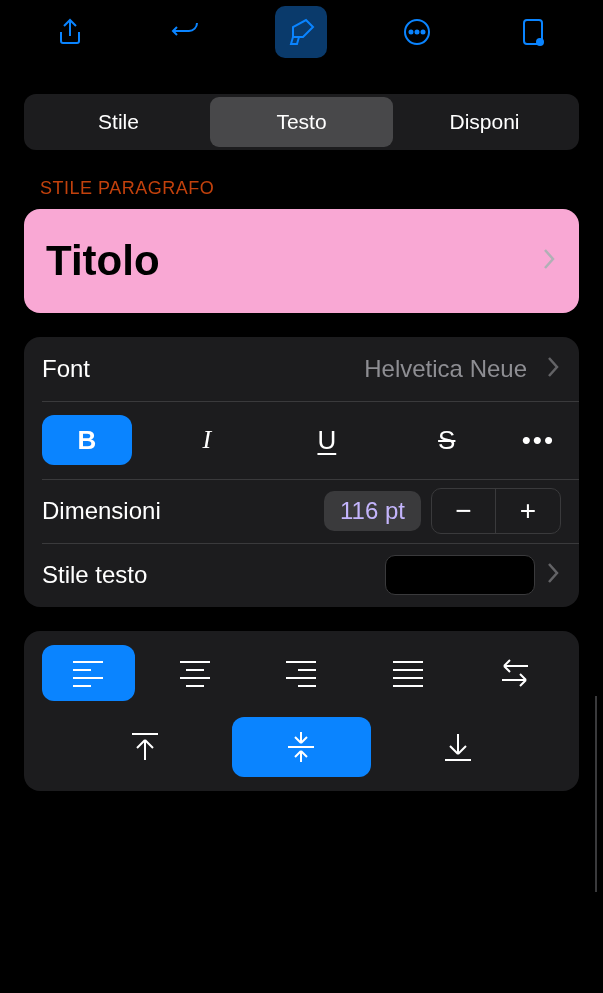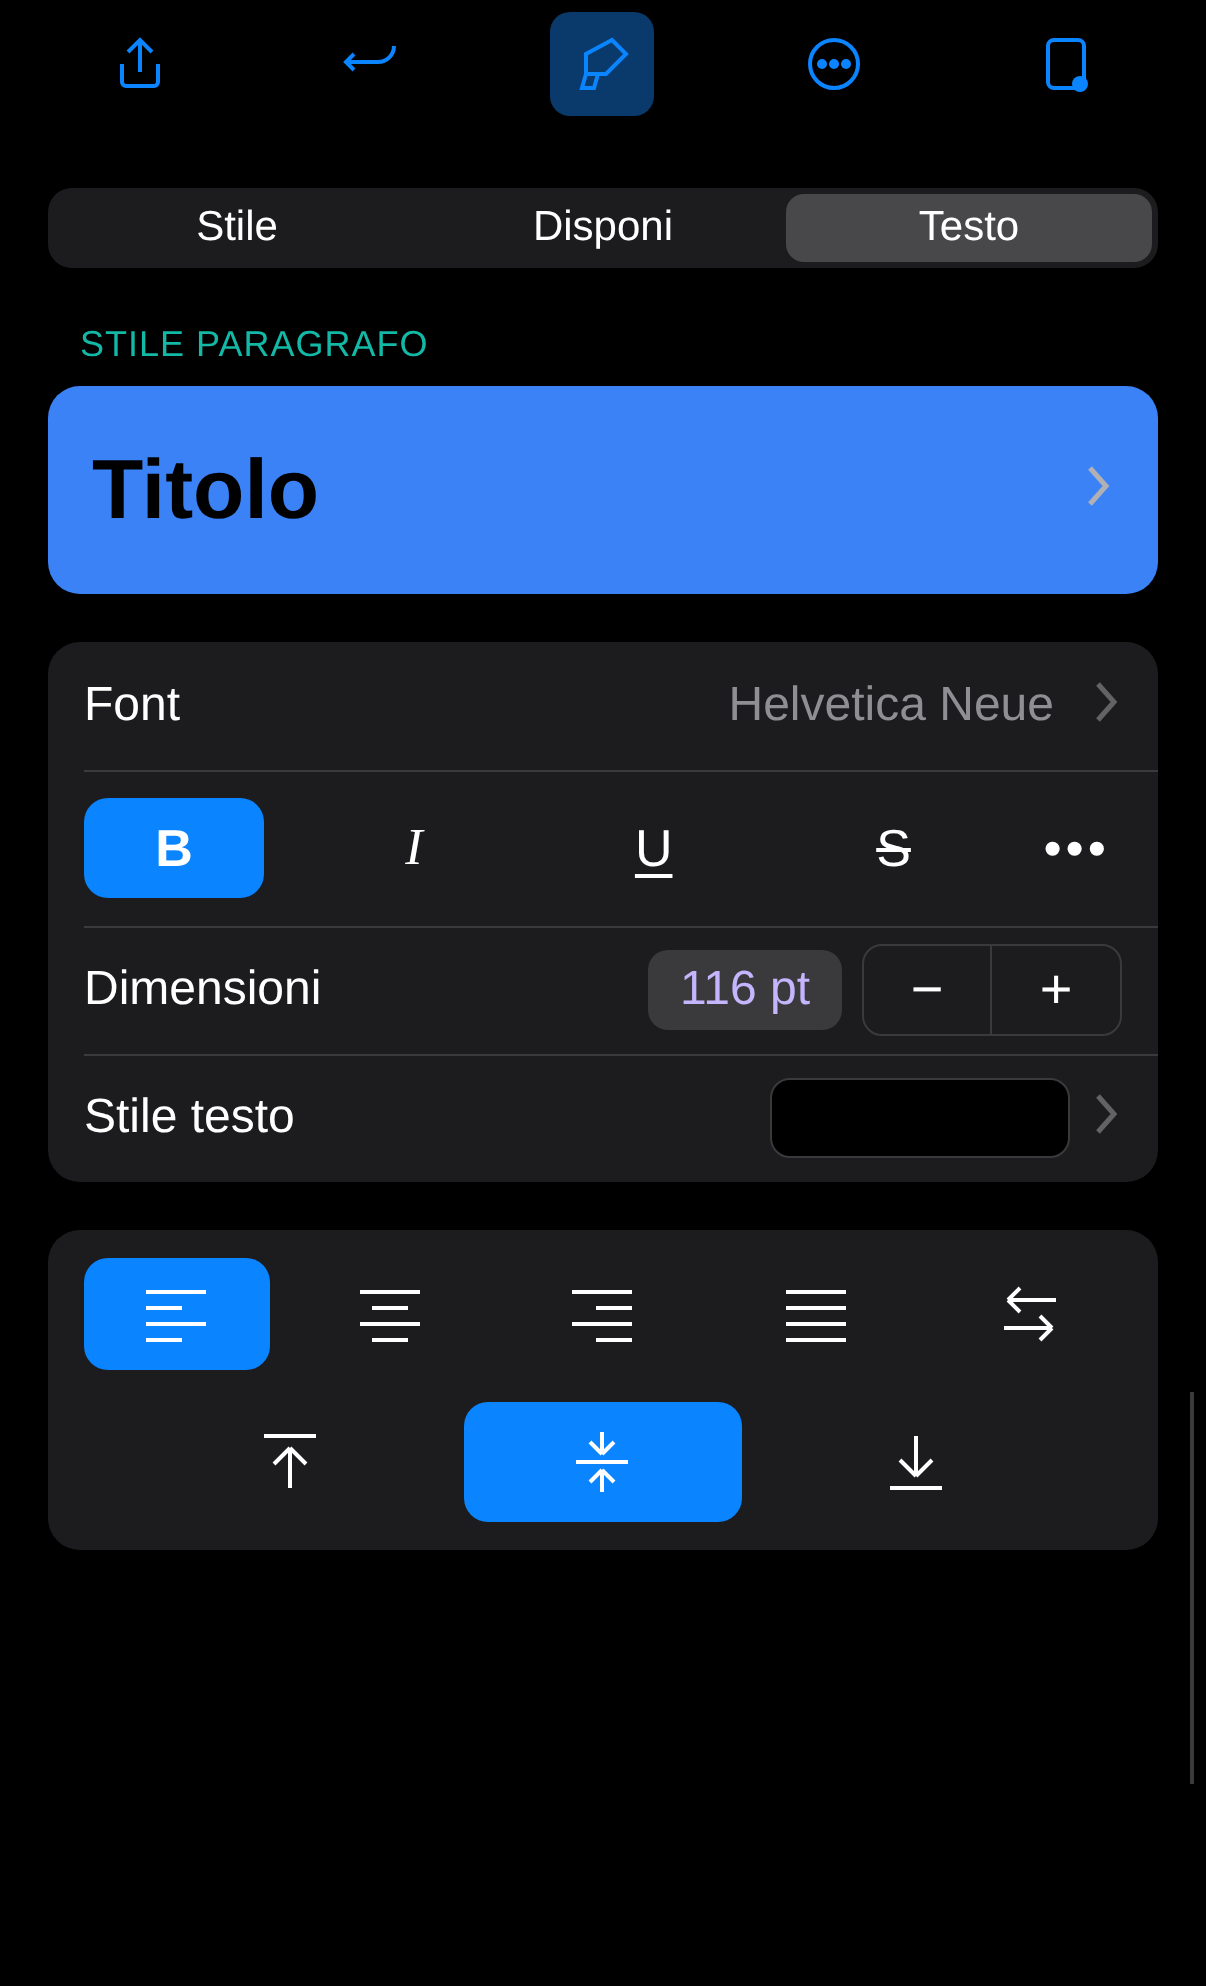--- a/index.html
+++ b/index.html
@@ -5,27 +5,27 @@
 * { margin:0; padding:0; box-sizing:border-box; -webkit-font-smoothing:antialiased; }
 body { background:#000; font-family:-apple-system,"Helvetica Neue",Helvetica,Arial,sans-serif; width:603px; height:993px; overflow:hidden; }
 
 
 .toolbar { height:64px; display:flex; align-items:center; justify-content:space-around; padding:0 12px; }
 .tb-btn { width:52px; height:52px; display:flex; align-items:center; justify-content:center; border-radius:10px; color:#0a84ff; }
 .tb-btn.active { background:#0a3a6b; }
 .tb-btn svg { width:30px; height:30px; stroke:#0a84ff; stroke-width:2; fill:none; }
 
 
-.segmented { margin:30px 24px 0; height:40px; background:#1c1c1e; border-radius:12px; display:flex; padding:3px; }
+.segmented { margin:30px 24px 0; height:56px; background:#1c1c1e; border-radius:12px; display:flex; padding:3px; }
 .segmented .seg { flex:1; display:flex; align-items:center; justify-content:center; color:#fff; font-size:21px; border-radius:9px; }
 .segmented .seg.selected { background:#48484a; }
 
-.section-label { color:#14b8a6; font-size:18px; letter-spacing:0.5px; margin:28px 40px 10px; }
-
-.style-card { margin:0 24px; background:#3b82f6; border-radius:16px; height:104px; display:flex; align-items:center; padding:0 22px; }
+.section-label { color:#c2410c; font-size:18px; letter-spacing:0.5px; margin:28px 40px 10px; }
+
+.style-card { margin:0 24px; background:#f9a8d4; border-radius:16px; height:104px; display:flex; align-items:center; padding:0 22px; }
 .style-card .title { color:#000; font-size:42px; font-weight:800; flex:1; }
 .style-card .chev { color:#b0b0b5; }
 
 .panel { margin:24px 24px 0; background:#1c1c1e; border-radius:16px; overflow:hidden; }
 .row { display:flex; align-items:center; padding:0 18px; min-height:64px; position:relative; }
 .row + .row::before { content:""; position:absolute; top:0; left:18px; right:0; height:1px; background:#3a3a3c; }
 .row .label { color:#fff; font-size:24px; flex:1; }
 .row .value { color:#8e8e93; font-size:24px; margin-right:18px; }
 .row .chev { color:#636366; }
 
@@ -92,25 +92,25 @@
         <rect x="6" y="3" width="18" height="24" rx="3"></rect>
         <circle cx="22" cy="25" r="4" fill="#0a84ff" stroke="none"></circle>
       </svg>
   </div>
 </div>
 
 <div class="segmented">
   <div class="seg">
       <span>Stile</span>
     </div>
+  <div class="seg selected">
+      <span>Testo</span>
+    </div>
   <div class="seg">
       <span>Disponi</span>
-    </div>
-  <div class="seg selected">
-      <span>Testo</span>
     </div>
 </div>
 
 <div class="section-label">STILE PARAGRAFO</div>
 <div class="style-card">
   <div class="title">Titolo</div>
   <span class="chev"><svg>
         <path d="M4 2l8 9-8 9"></path>
       </svg></span>
 </div>

